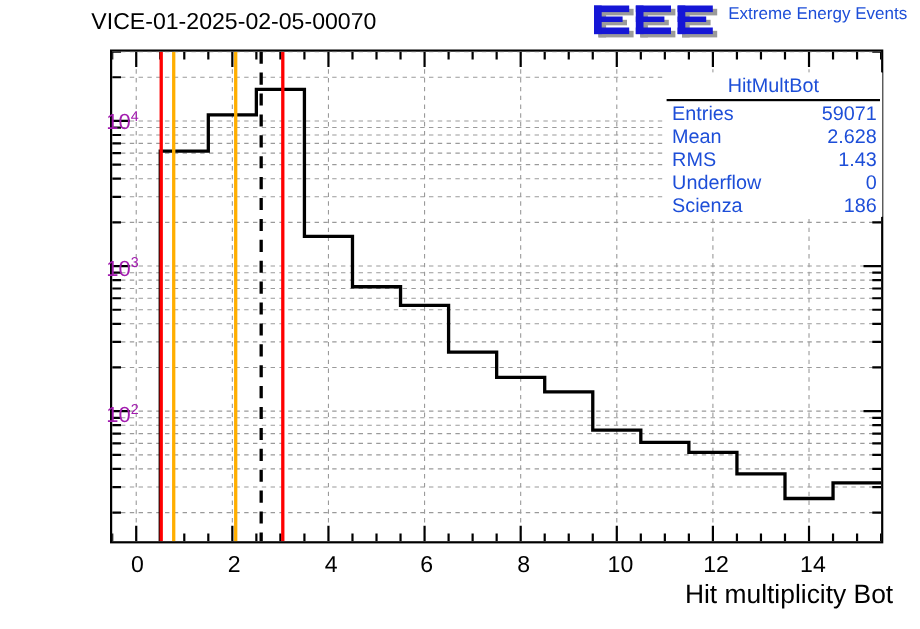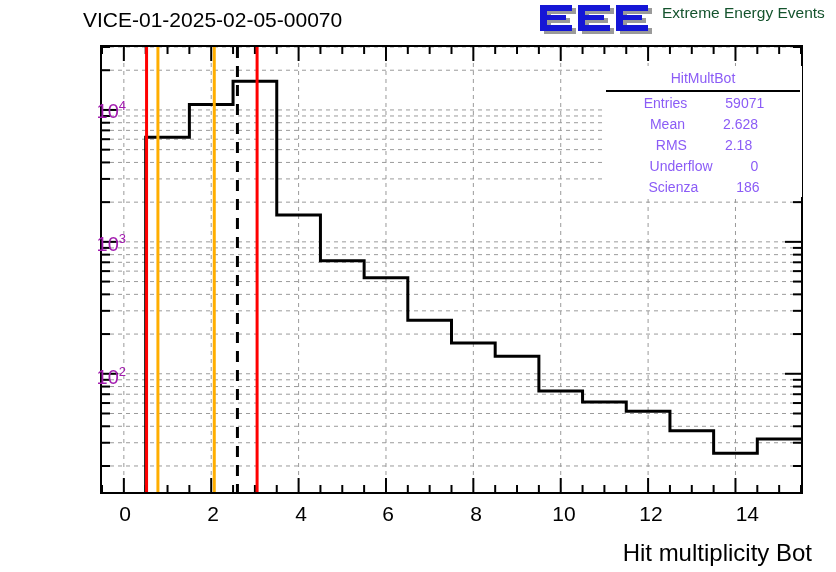--- a/index.html
+++ b/index.html
@@ -7,42 +7,42 @@
   #root{position:relative;width:836px;height:572px;background:#fff;}
 
   .title{
     position:absolute;left:83px;top:8px;
     font-size:21px;color:#000;white-space:nowrap;letter-spacing:0px;
   }
 
   
   .logo{position:absolute;left:538px;top:2px;width:296px;height:40px;}
   .logo-mark{position:absolute;left:0px;top:1px;width:118px;height:34px;}
-  .logo-text{position:absolute;left:124px;top:2px;color:#14532d;font-size:15.5px;line-height:17px;white-space:nowrap;}
+  .logo-text{position:absolute;left:124px;top:2px;color:#1d4ed8;font-size:15.5px;line-height:17px;white-space:nowrap;}
   .logo-text div{font-family:"Liberation Sans",sans-serif;}
 
   
   .frame{position:absolute;left:100px;top:45px;width:703px;height:449px;border:2px solid #000;box-sizing:border-box;}
   .plotsvg{position:absolute;left:0;top:0;}
 
   
   .ylab{position:absolute;color:#a21caf;font-size:20px;text-align:right;white-space:nowrap;}
   .ylab sup{font-size:13px;vertical-align:super;}
   .xlab{position:absolute;color:#000;font-size:21px;text-align:center;white-space:nowrap;}
-  .axis-title{position:absolute;right:24px;top:527px;font-size:24px;color:#000;white-space:nowrap;margin-top:12px;}
+  .axis-title{position:absolute;right:24px;top:527px;font-size:24px;color:#000;white-space:nowrap;}
 
   
   .stats{
     position:absolute;left:604px;top:66px;width:198px;height:131px;
     background:#fff;border:1px solid #ffffff;box-sizing:border-box;
-    font-size:14px;color:#8b5cf6;
+    font-size:18px;color:#1d4ed8;
   }
   .stats-title{text-align:center;padding-top:1px;height:22px;line-height:21px;}
   .stats-rule{height:2px;background:#000;margin:0 1px 1px 1px;}
-  .stats-row{display:flex;justify-content:center;height:21px;line-height:21px;padding:0 4px 0 6px;gap:38px;}
+  .stats-row{display:flex;justify-content:space-between;height:21px;line-height:21px;padding:0 4px 0 6px;gap:38px;}
   .stats-row .k{text-align:left;}
   .stats-row .v{text-align:right;}
 </style>
 </head>
 <body>
 
 <div id="root">
 
   <div class="title">VICE-01-2025-02-05-00070</div>
 
@@ -258,38 +258,38 @@
   <div class="ylab" style="left:54px;top:231px;width:72px;">10<sup>3</sup></div>
   <div class="ylab" style="left:54px;top:364px;width:72px;">10<sup>2</sup></div>
 
   <div class="xlab" style="left:105px;top:502px;width:40px;">0</div>
   <div class="xlab" style="left:193px;top:502px;width:40px;">2</div>
   <div class="xlab" style="left:281px;top:502px;width:40px;">4</div>
   <div class="xlab" style="left:368px;top:502px;width:40px;">6</div>
   <div class="xlab" style="left:456px;top:502px;width:40px;">8</div>
   <div class="xlab" style="left:544px;top:502px;width:40px;">10</div>
   <div class="xlab" style="left:631px;top:502px;width:40px;">12</div>
-  <div class="xlab" style="left:719px;top:502px;width:40px;text-align:right;">14</div>
+  <div class="xlab" style="left:719px;top:502px;width:40px;">14</div>
 
   <div class="axis-title">Hit multiplicity Bot</div>
 
   <div class="stats">
     <div class="stats-title">HitMultBot</div>
     <div class="stats-rule"></div>
     <div class="stats-row">
       <span class="k">Entries</span>
       <span class="v">59071</span>
     </div>
     <div class="stats-row">
       <span class="k">Mean</span>
       <span class="v">2.628</span>
     </div>
     <div class="stats-row">
       <span class="k">RMS</span>
-      <span class="v">2.18</span>
+      <span class="v">1.43</span>
     </div>
     <div class="stats-row">
       <span class="k">Underflow</span>
       <span class="v">0</span>
     </div>
     <div class="stats-row">
       <span class="k">Scienza</span>
       <span class="v">186</span>
     </div>
   </div>

